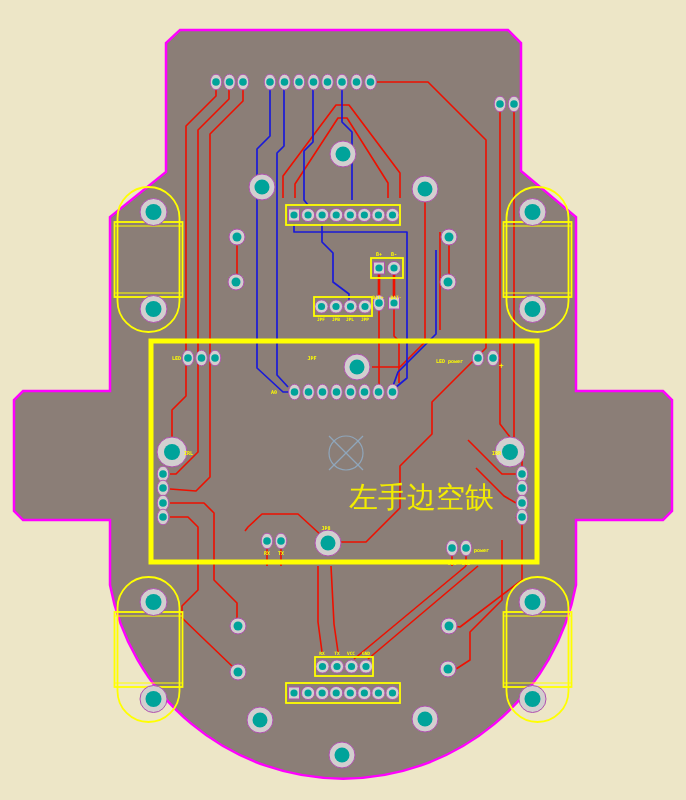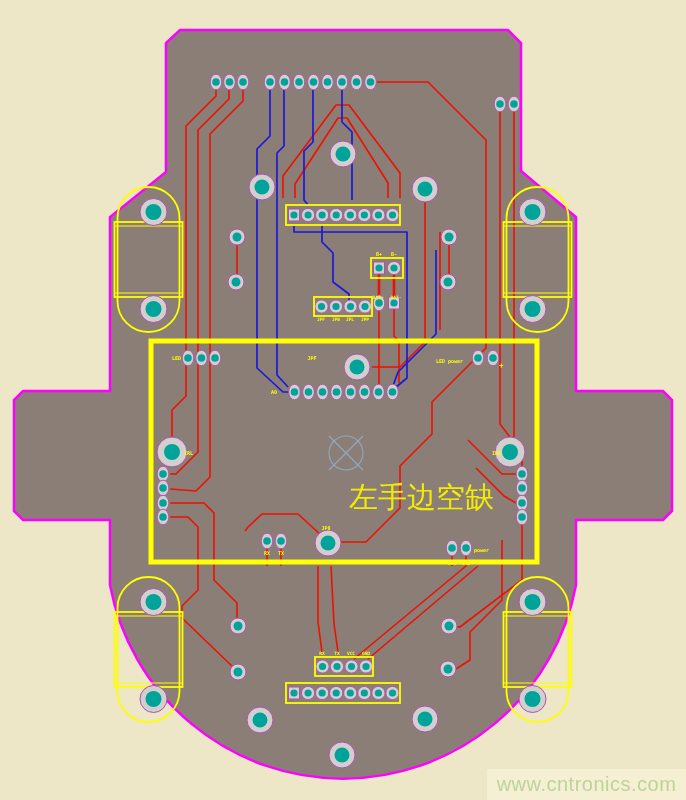--- a/index.html
+++ b/index.html
@@ -326,14 +326,13 @@
       <text class="lbl lbl-sm" x="336" y="321" text-anchor="middle">JPB</text>
       <text class="lbl lbl-sm" x="350" y="321" text-anchor="middle">JPL</text>
       <text class="lbl lbl-sm" x="365" y="321" text-anchor="middle">JPP</text>
       <text class="lbl lbl-sm" x="322" y="655" text-anchor="middle">RX</text>
       <text class="lbl lbl-sm" x="337" y="655" text-anchor="middle">TX</text>
       <text class="lbl lbl-sm" x="351" y="655" text-anchor="middle">VCC</text>
       <text class="lbl lbl-sm" x="366" y="655" text-anchor="middle">GND</text>
     </g>
     <text class="annotation" x="349" y="507">左手边空缺</text>
   </svg>
-  <div id="watermark">www.cntronics.com</div>
 </div>
 
 </body></html>

